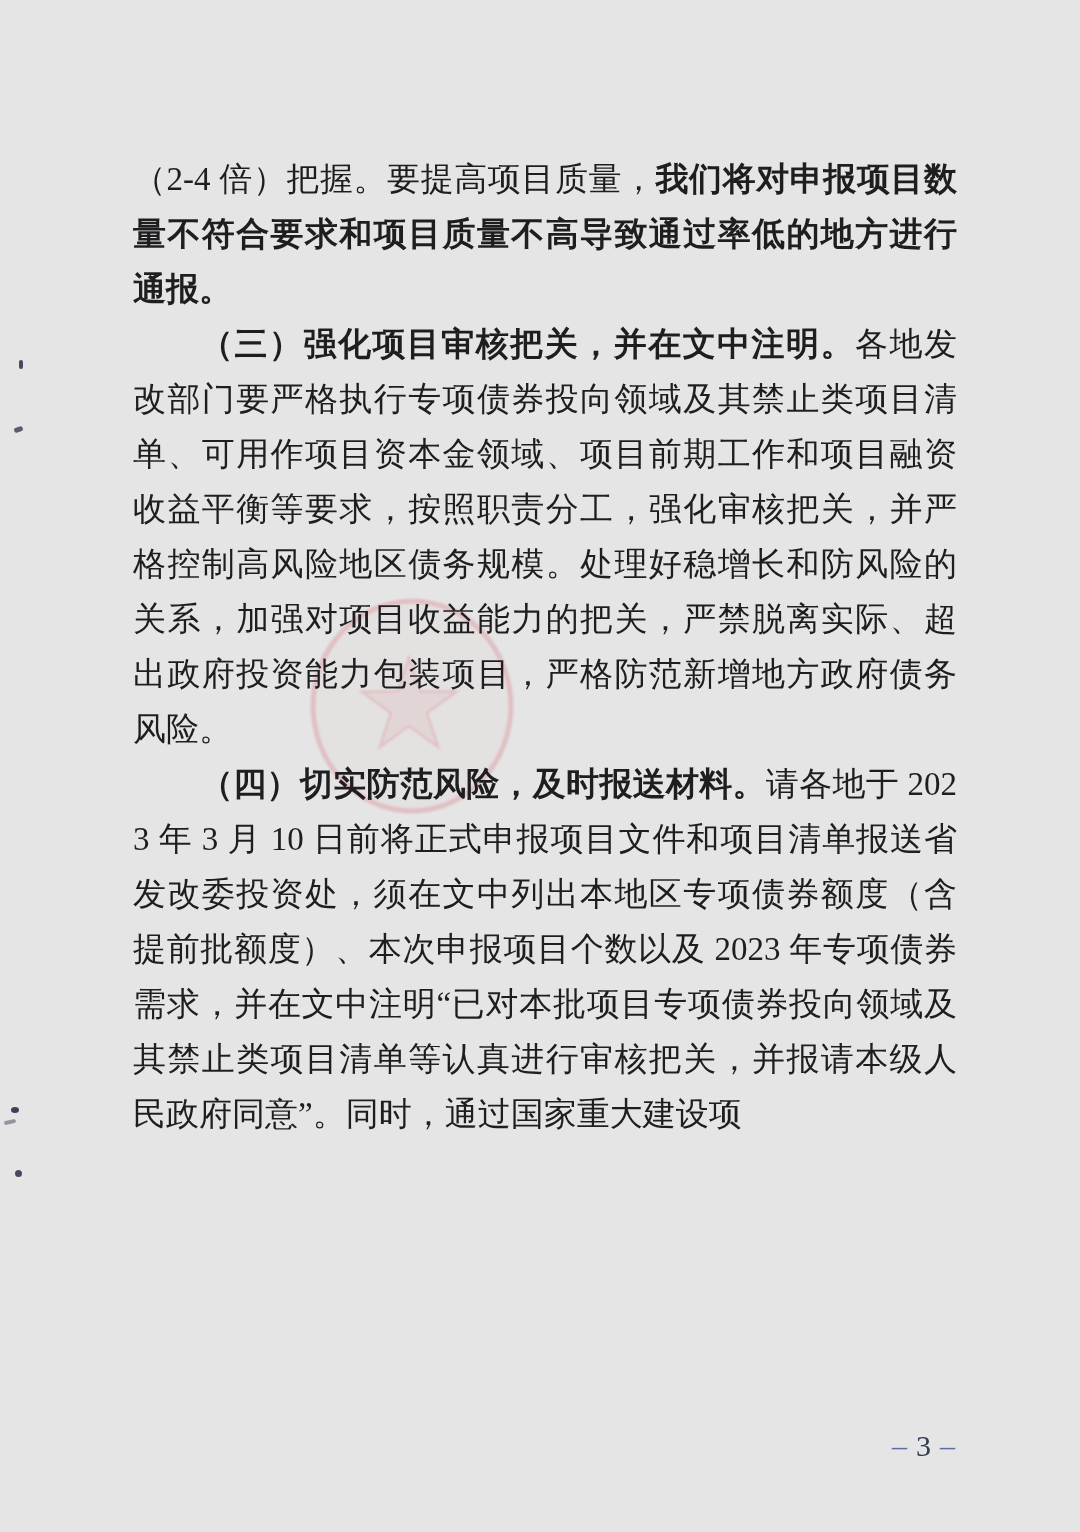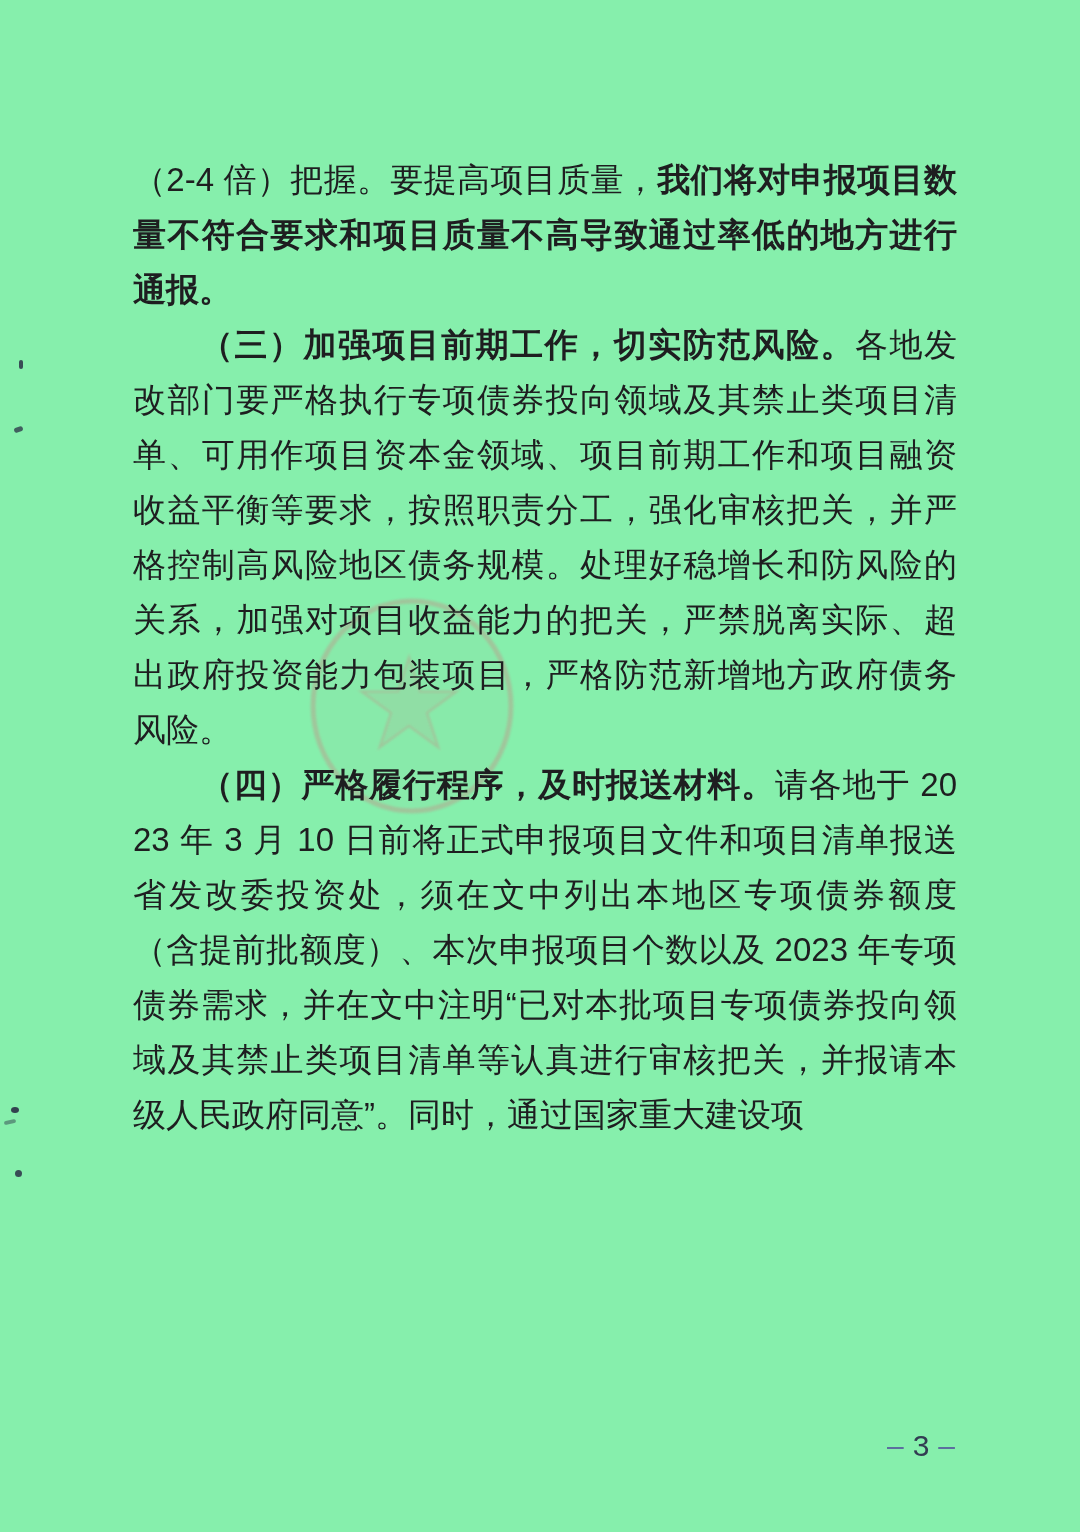--- a/index.html
+++ b/index.html
@@ -1,22 +1,22 @@
 <!DOCTYPE html>
 <html><head>
 <meta charset="utf-8">
 <style>
   html, body { margin: 0; padding: 0; }
   .page {
     position: relative;
     width: 1080px;
     height: 1532px;
-    background: #86efac;
+    background: #e5e5e5;
     overflow: hidden;
-    font-family: Liberation Sans, sans-serif;
+    font-family: Liberation Serif, serif;
   }
   .doc-body {
     position: absolute;
     left: 133px;
     top: 152px;
     width: 824px;
     color: #1e1e20;
     font-size: 33px;
     line-height: 55px;
     text-align: justify;
@@ -72,22 +72,22 @@
   <svg class="seal" viewBox="0 0 212 226" xmlns="http://www.w3.org/2000/svg">
     <g>
       <ellipse cx="106" cy="113" rx="99" ry="105" fill="none" stroke="#d9707a" stroke-width="5" opacity="0.36"></ellipse>
       <ellipse cx="106" cy="113" rx="99" ry="105" fill="#d9707a" opacity="0.045"></ellipse>
     </g>
     <path d="M103,64 L114.2,98.6 L150.6,98.5 L121.1,119.9 L132.4,154.5 L103,133 L73.6,154.5 L84.9,119.9 L55.4,98.5 L91.8,98.6 Z" fill="#d9707a" fill-opacity="0.12" stroke="#d9707a" stroke-opacity="0.28" stroke-width="2.5"></path>
   </svg>
 
   <div class="doc-body">
       <p class=""><span class="run">（2-4 倍）把握。要提高项目质量，</span><span class="run bold">我们将对申报项目数量不符合要求和项目质量不高导致通过率低的地方进行通报。</span></p>
-      <p class="indent"><span class="run bold">（三）加强项目前期工作，切实防范风险。</span><span class="run">各地发改部门要严格执行专项债券投向领域及其禁止类项目清单、可用作项目资本金领域、项目前期工作和项目融资收益平衡等要求，按照职责分工，强化审核把关，并严格控制高风险地区债务规模。处理好稳增长和防风险的关系，加强对项目收益能力的把关，严禁脱离实际、超出政府投资能力包装项目，严格防范新增地方政府债务风险。</span></p>
-      <p class="indent"><span class="run bold">（四）严格履行程序，及时报送材料。</span><span class="run">请各地于 2023 年 3 月 10 日前将正式申报项目文件和项目清单报送省发改委投资处，须在文中列出本地区专项债券额度（含提前批额度）、本次申报项目个数以及 2023 年专项债券需求，并在文中注明“已对本批项目专项债券投向领域及其禁止类项目清单等认真进行审核把关，并报请本级人民政府同意”。同时，通过国家重大建设项</span></p>
+      <p class="indent"><span class="run bold">（三）强化项目审核把关，并在文中注明。</span><span class="run">各地发改部门要严格执行专项债券投向领域及其禁止类项目清单、可用作项目资本金领域、项目前期工作和项目融资收益平衡等要求，按照职责分工，强化审核把关，并严格控制高风险地区债务规模。处理好稳增长和防风险的关系，加强对项目收益能力的把关，严禁脱离实际、超出政府投资能力包装项目，严格防范新增地方政府债务风险。</span></p>
+      <p class="indent"><span class="run bold">（四）切实防范风险，及时报送材料。</span><span class="run">请各地于 2023 年 3 月 10 日前将正式申报项目文件和项目清单报送省发改委投资处，须在文中列出本地区专项债券额度（含提前批额度）、本次申报项目个数以及 2023 年专项债券需求，并在文中注明“已对本批项目专项债券投向领域及其禁止类项目清单等认真进行审核把关，并报请本级人民政府同意”。同时，通过国家重大建设项</span></p>
     </div>
 
   <div class="page-number">
     <span class="dash">–</span><span class="num">3</span><span class="dash">–</span>
   </div>
 
   <div class="speckle s1"></div>
   <div class="speckle s2"></div>
   <div class="speckle s3"></div>
   <div class="speckle s4"></div>

